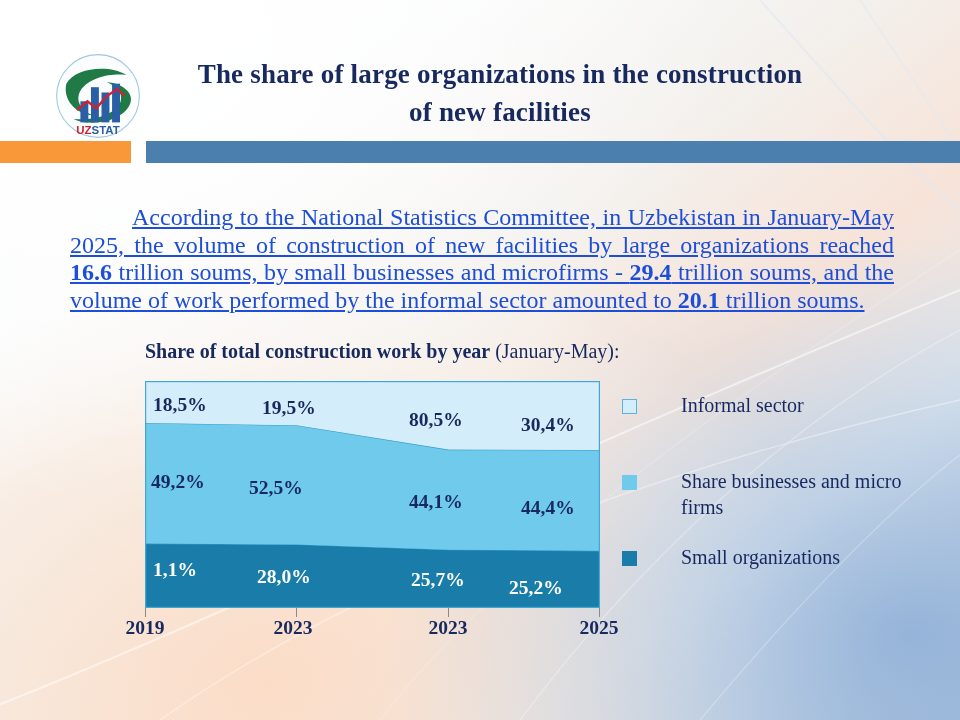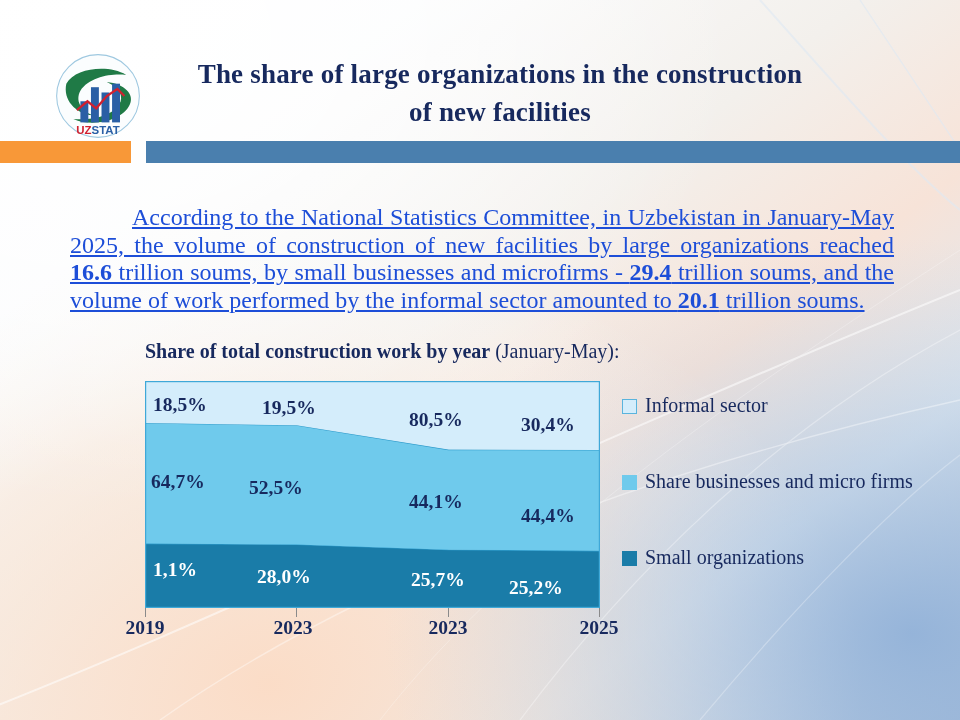--- a/index.html
+++ b/index.html
@@ -49,21 +49,21 @@
   
   #axis{position:absolute;left:145px;top:608px;width:455px;height:10px;z-index:3;}
   .tick{position:absolute;top:0;width:1px;height:9px;background:#8a8a8a;}
   #xlabels{position:absolute;left:100px;top:617px;width:560px;height:30px;z-index:3;}
   .xlab{
     position:absolute;top:0;color:#17295e;font-size:19.5px;font-weight:bold;
     text-align:center;width:70px;
   }
   
   #legend{position:absolute;left:622px;top:392px;width:320px;z-index:3;}
-  .leg-row{position:absolute;display:flex;align-items:flex-start;}
+  .leg-row{position:absolute;display:flex;align-items:flex-start;gap:36px;}
   .swatch{width:13px;height:13px;margin-right:8px;flex:none;margin-top:7px;}
   .leg-text{color:#17295e;font-size:20px;line-height:26px;max-width:270px;}
 </style>
 </head>
 <body>
 
 <svg id="bg" width="960" height="720" viewBox="0 0 960 720">
   <defs>
     <linearGradient id="bgMain" x1="0" y1="0" x2="1" y2="1">
       <stop offset="0" stop-color="#ffffff"></stop>
@@ -149,24 +149,24 @@
       <polyline points="0,41.995000000000005 151.66666666666666,44.264999999999986 303.3333333333333,68.554 455,69.00800000000001" fill="none" stroke="#2f9ccc" stroke-width="1.2"></polyline>
       <path d="M 0 41.995000000000005 L 151.66666666666666 44.264999999999986 L 303.3333333333333 68.554 L 455 69.00800000000001 L 455 0 L 303.3333333333333 0 L 151.66666666666666 0 L 0 0 Z" fill="#d4edfb"></path>
       <rect x="0.5" y="0.5" width="454" height="226" fill="none" stroke="#3fa8d8" stroke-width="1.4"></rect>
     </svg>
 
   <span class="dlabel dark" style="left:8px;top:13px">18,5%</span>
   <span class="dlabel dark" style="left:117px;top:16px">19,5%</span>
   <span class="dlabel dark" style="left:264px;top:28px">80,5%</span>
   <span class="dlabel dark" style="left:376px;top:33px">30,4%</span>
 
-  <span class="dlabel dark" style="left:6px;top:90px">64,7%</span>
+  <span class="dlabel dark" style="left:6px;top:90px">49,2%</span>
   <span class="dlabel dark" style="left:104px;top:96px">52,5%</span>
   <span class="dlabel dark" style="left:264px;top:110px">44,1%</span>
-  <span class="dlabel dark" style="left:376px;top:124px">44,4%</span>
+  <span class="dlabel dark" style="left:376px;top:116px">44,4%</span>
 
   <span class="dlabel light" style="left:8px;top:178px">1,1%</span>
   <span class="dlabel light" style="left:112px;top:185px">28,0%</span>
   <span class="dlabel light" style="left:266px;top:188px">25,7%</span>
   <span class="dlabel light" style="left:364px;top:196px">25,2%</span>
 </div>
 
 <div id="axis">
   <div class="tick" style="left:0px"></div>
   <div class="tick" style="left:151px"></div>

